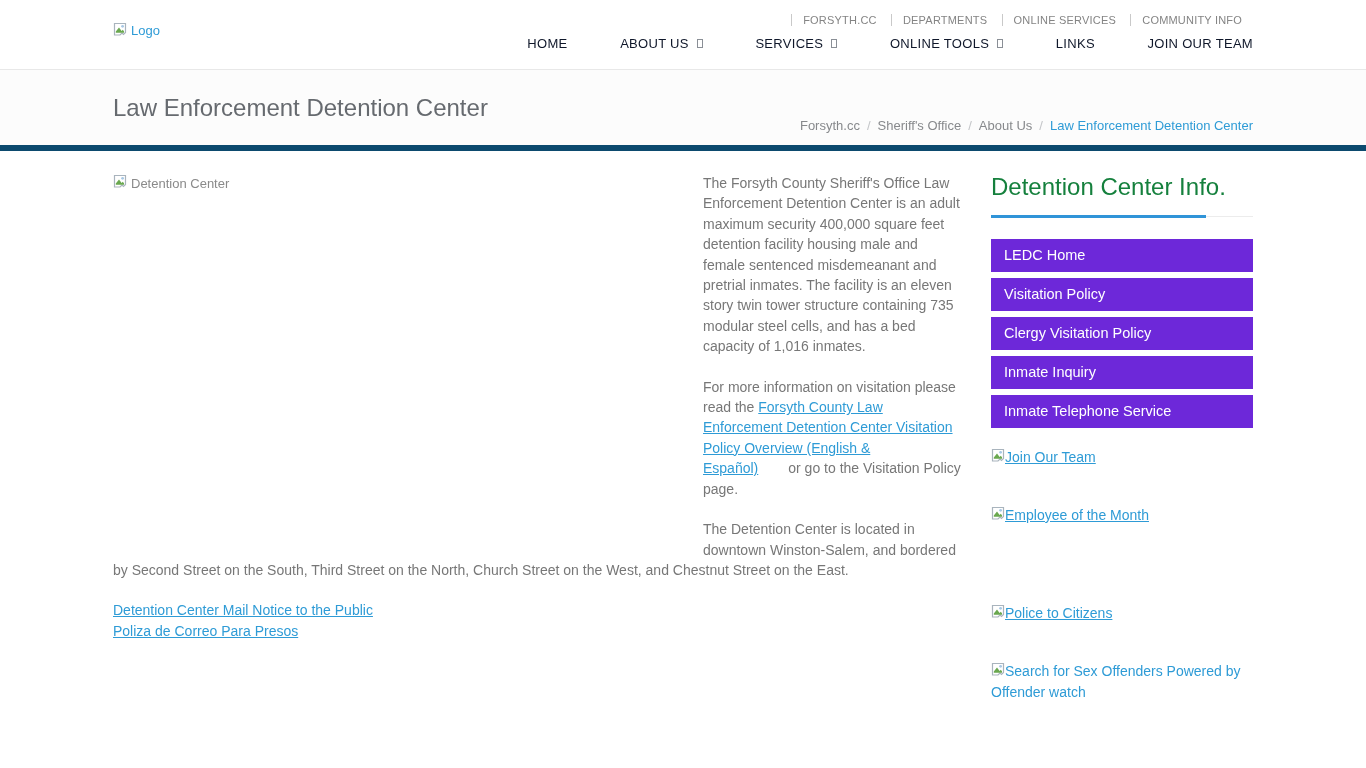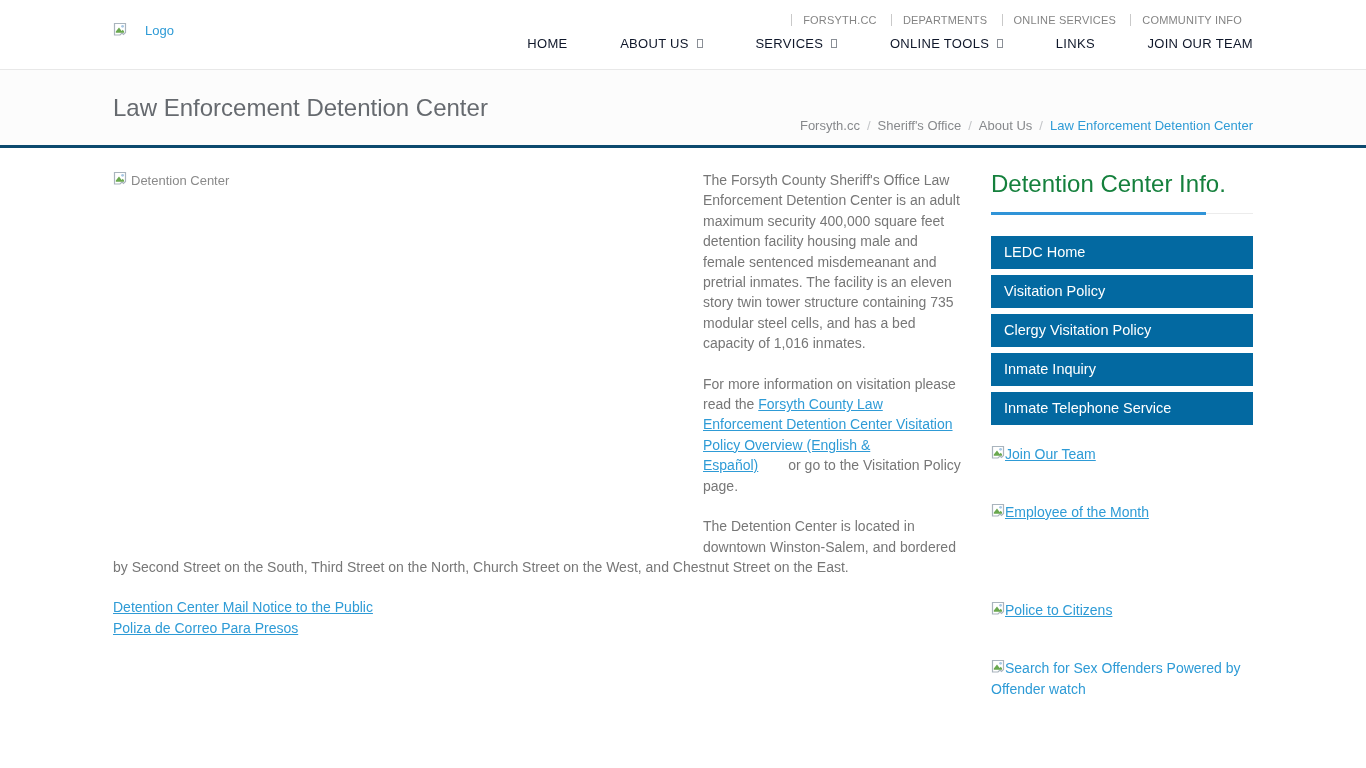--- a/index.html
+++ b/index.html
@@ -4,32 +4,32 @@
 <style>
   * { margin:0; padding:0; box-sizing:border-box; }
   html,body { width:1366px; height:768px; background:#ffffff;
     font-family:"Liberation Sans", sans-serif; overflow:hidden; }
   a { text-decoration:none; cursor:pointer; }
   .container { width:1140px; margin:0 auto; position:relative; }
 
   
   .site-header { background:#fff; border-bottom:1px solid #e8e8e8; padding:14px 0 18px; }
   .logo-link { position:absolute; left:0; top:8px; color:#2e9bd6; font-size:13px;
-    display:inline-flex; align-items:center; gap:18px; }
+    display:inline-flex; align-items:center; gap:4px; }
   .nav-wrap { text-align:right; }
   .utility-nav { font-size:11px; color:#848484; letter-spacing:.2px; margin-bottom:10px; }
   .utility-nav a { color:#848484; padding:0 11px; border-left:1px solid #c9c9c9; }
   .main-nav { font-size:13px; }
   .main-nav a { color:#0f172a; margin-left:49px; letter-spacing:.3px; }
   .main-nav a:first-child { margin-left:0; }
   .dd-box { display:inline-block; width:6px; height:9px; border:1px solid #8a8f96;
     margin-left:8px; vertical-align:baseline; }
 
   
-  .title-band { background:#fcfcfc; border-bottom:3px solid #0c4a6e; }
+  .title-band { background:#fcfcfc; border-bottom:6px solid #0c4a6e; }
   .title-band .container { display:flex; align-items:center; justify-content:space-between;
     height:75px; }
   h1.page-title { font-size:24px; font-weight:400; color:#666a6f; }
   .breadcrumb { font-size:13px; color:#87898c;margin-top:36px; }
   .breadcrumb a.crumb { color:#87898c; }
   .breadcrumb .sep { color:#c3c5c8; margin:0 7px; }
   .breadcrumb .crumb-current { color:#2e9bd6; }
 
   
   .content { padding-top:22px; }
@@ -41,21 +41,21 @@
   .main-col a { color:#2e9bd6; text-decoration:underline; }
   .after-link { margin-left:30px; }
   .mail-links a { display:inline-block; }
 
   
   .sidebar { float:right; width:262px; }
   h2.sidebar-title { font-size:24px; font-weight:400; color:#15803d; padding-bottom:15px;
     border-bottom:1px solid #ececec; position:relative; margin-bottom:22px; }
   h2.sidebar-title:after { content:""; position:absolute; left:0; bottom:-2px;
     width:215px; height:3px; background:#3094d8; }
-  .side-btn { display:block; background:#0369a1; color:#fff; font-size:14.5px;
+  .side-btn { display:block; background:#6d28d9; color:#fff; font-size:14.5px;
     height:33px; line-height:33px; padding-left:13px; margin-bottom:6px; }
   .side-links { margin-top:19px; }
   .side-img-link { display:block; color:#2e9bd6; font-size:14px; line-height:21px; }
   .side-img-link .lbl { text-decoration:underline; }
   .side-img-link.no-underline .lbl { text-decoration:none; }
   .gap-sm { margin-bottom:37px; }
   .gap-lg { margin-bottom:77px; }
   .clearfix:after { content:""; display:table; clear:both; }
 </style>
 </head>

